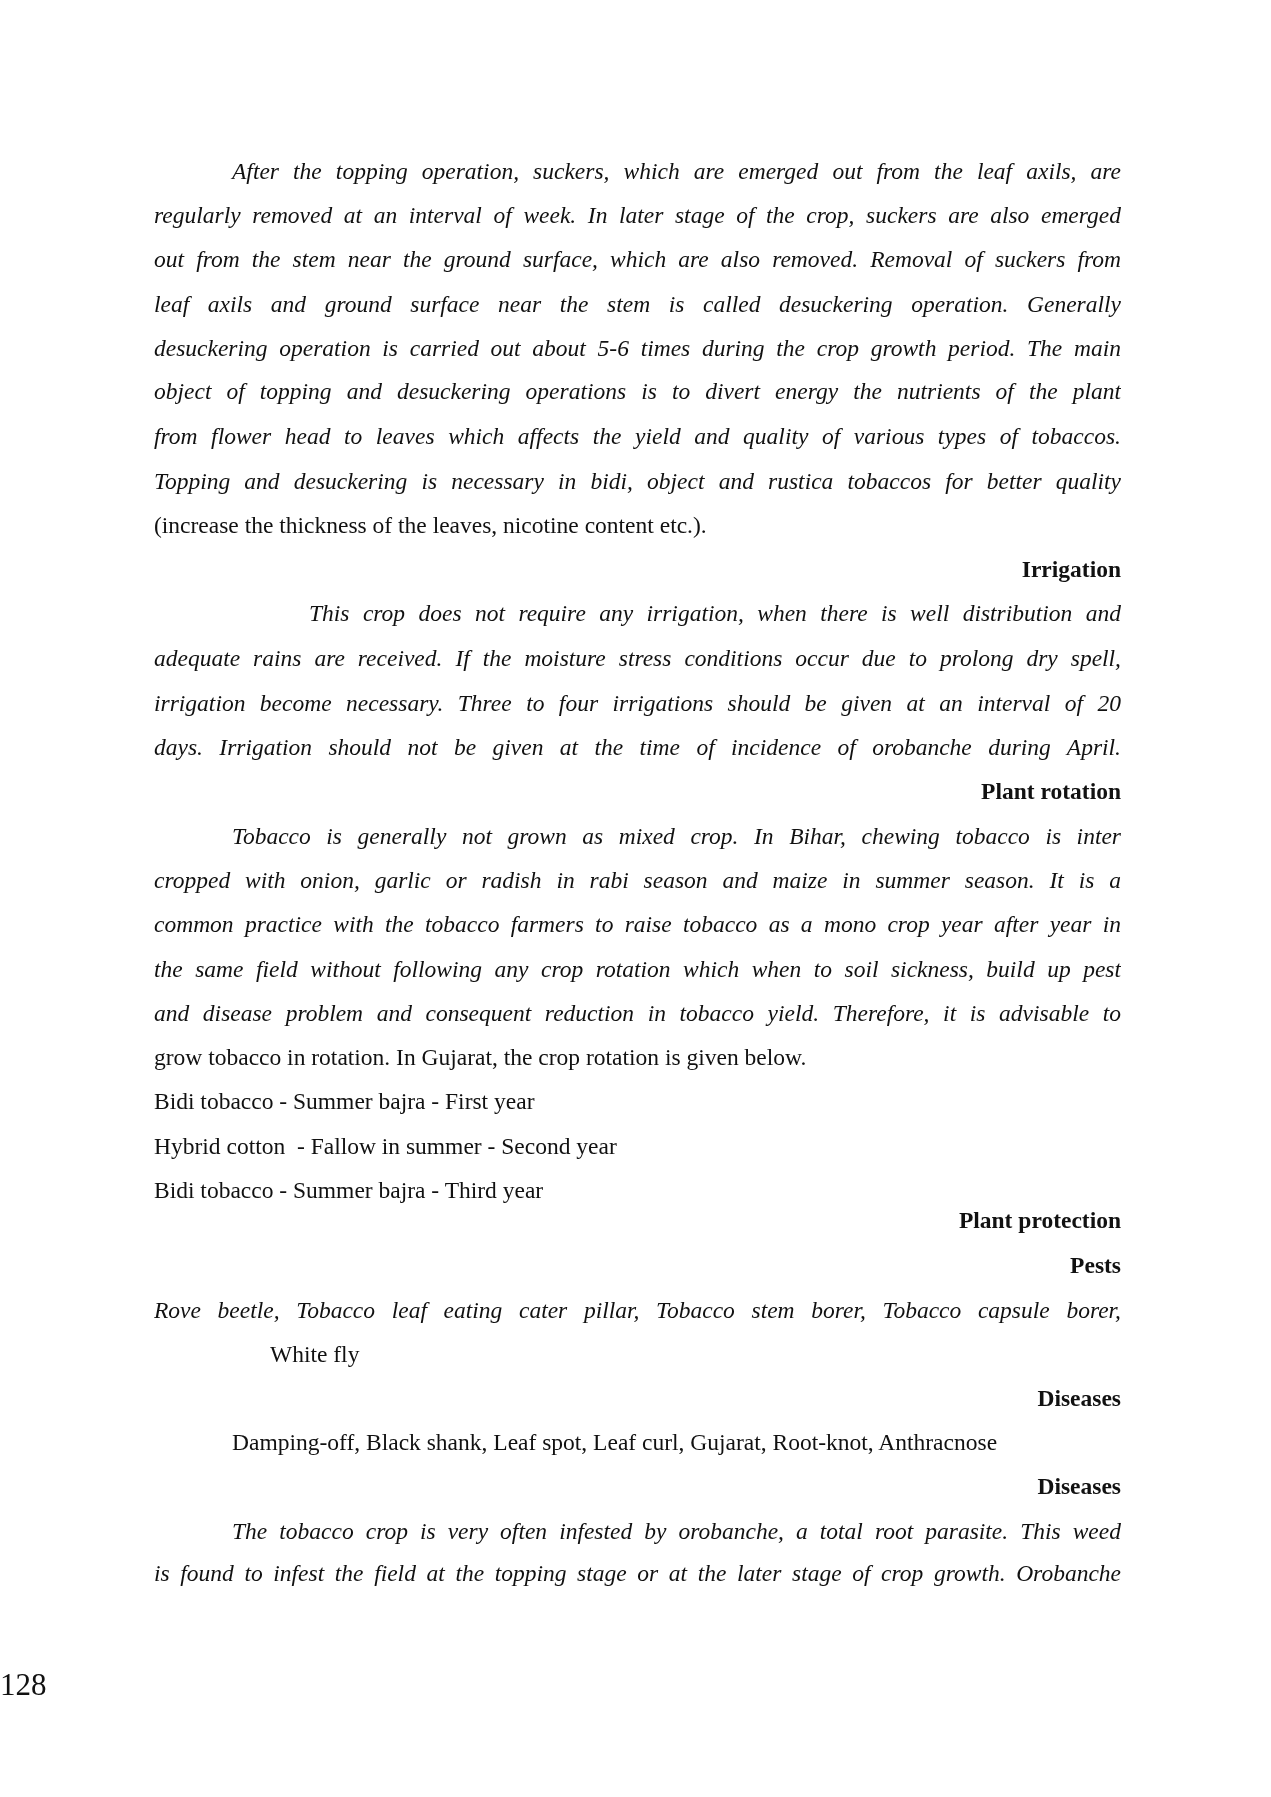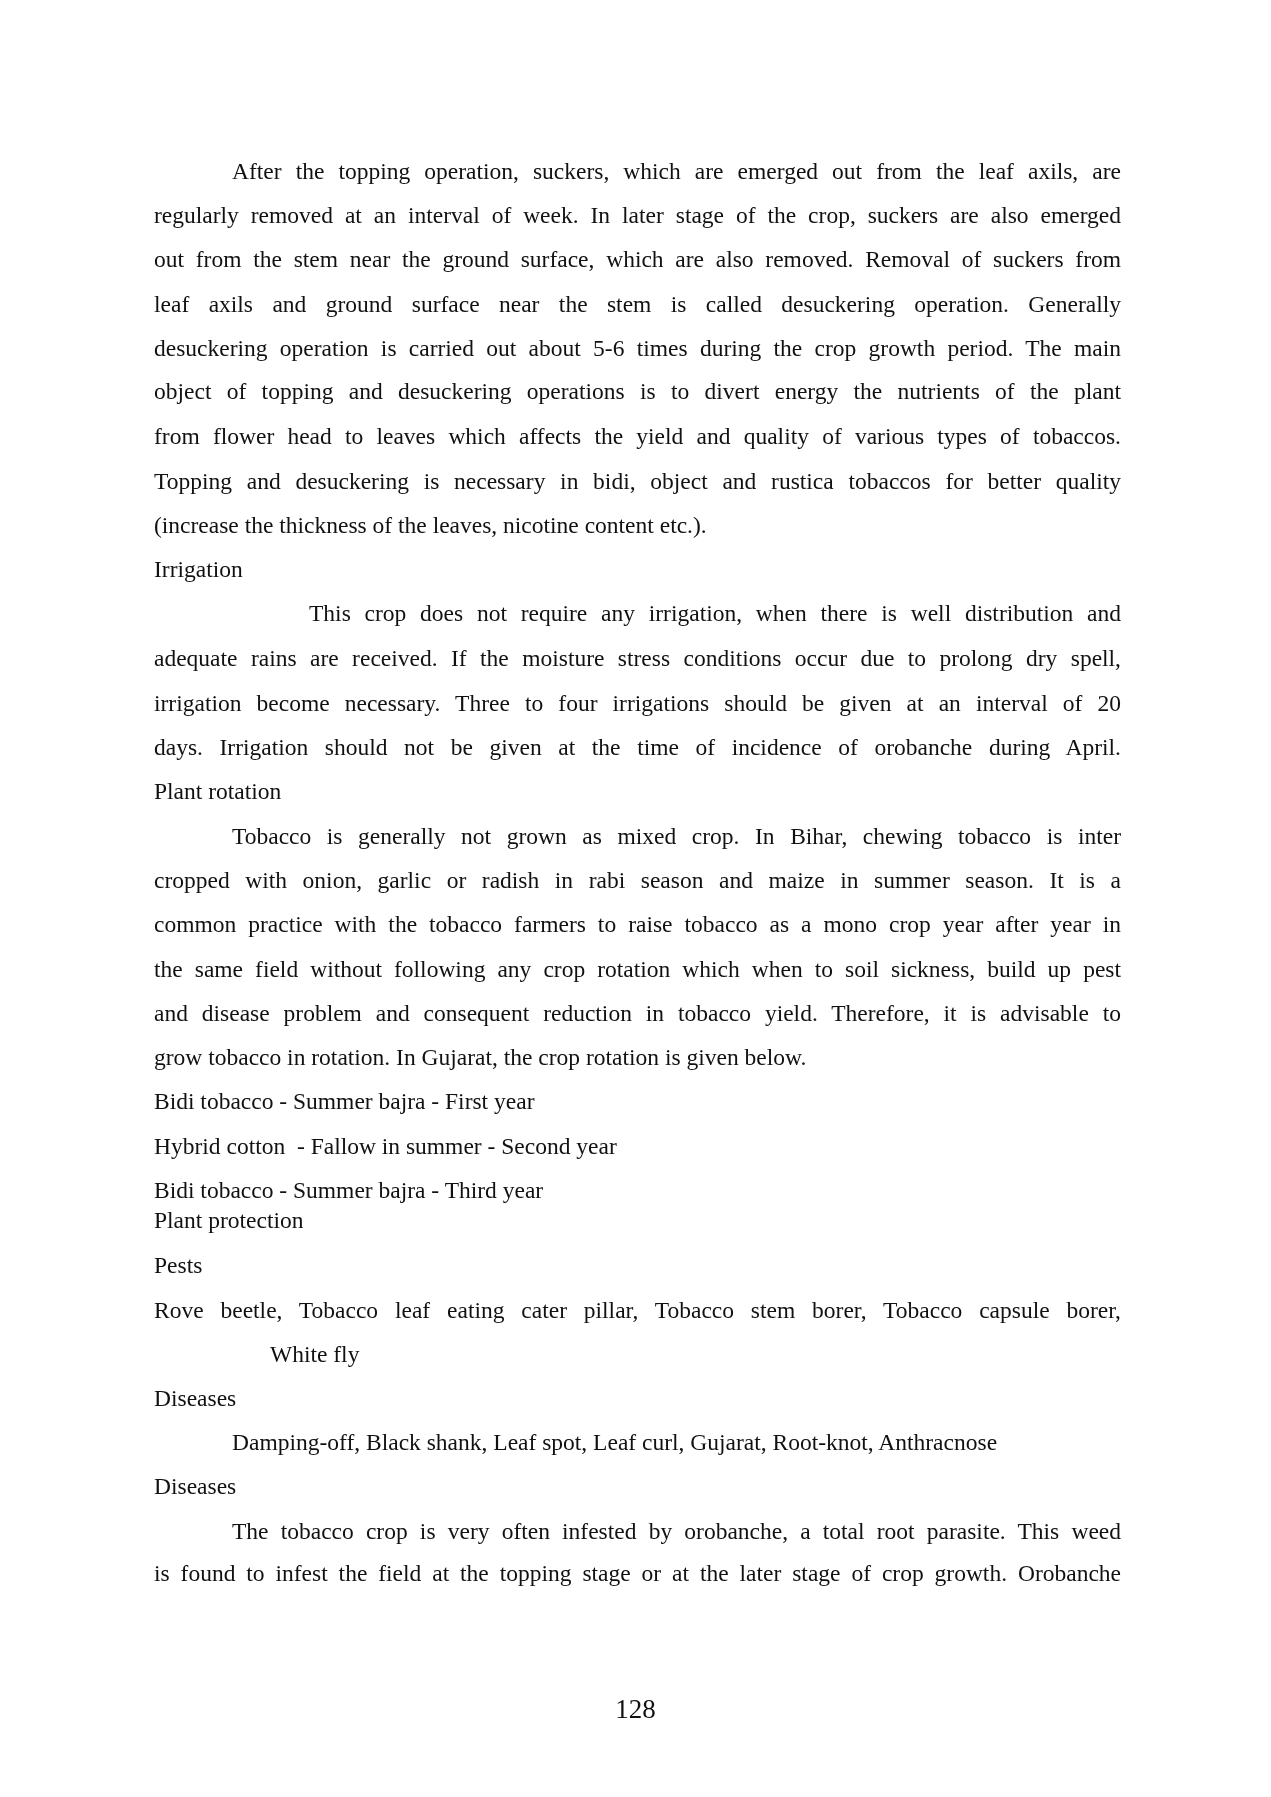--- a/index.html
+++ b/index.html
@@ -1,25 +1,25 @@
 <!DOCTYPE html>
 <html><head>
 <meta charset="utf-8">
 <style>
   html, body { margin: 0; padding: 0; background: #ffffff; }
   body { width: 1271px; height: 1797px; position: relative; overflow: hidden;
          font-family: "Liberation Serif", "DejaVu Serif", serif; color: #111111; }
   .ln { position: absolute; left: 154px; width: 967px; font-size: 23.5px; line-height: 28px;
         white-space: nowrap; }
-  .j { text-align: justify; text-align-last: justify; white-space: normal; height: 28px; overflow: hidden; }
-  .b { font-weight: normal; }
+  .j { text-align: justify; text-align-last: justify; white-space: normal; height: 28px; overflow: hidden; font-style: italic; }
+  .b { font-weight: bold; text-align: right; }
   .ind1 { padding-left: 78px; width: 889px; }
   .ind2 { padding-left: 155px; width: 812px; }
   .ind3 { padding-left: 116px; }
-  .pg { position: absolute; left: 0; width: 1271px; text-align: center; font-size: 27px; line-height: 28px; margin-top: 24px; }
+  .pg { position: absolute; left: 0; width: 1271px; font-size: 31px; line-height: 28px; }
 </style>
 </head>
 <body>
 
 <div class="ln j ind1" style="top:157px">After the topping operation, suckers, which are emerged out from the leaf axils, are</div>
 <div class="ln j" style="top:201px">regularly removed at an interval of week. In later stage of the crop, suckers are also emerged</div>
 <div class="ln j" style="top:245px">out from the stem near the ground surface, which are also removed. Removal of suckers from</div>
 <div class="ln j" style="top:290px">leaf axils and ground surface near the stem is called desuckering operation. Generally</div>
 <div class="ln j" style="top:334px">desuckering operation is carried out about 5-6 times during the crop growth period. The main</div>
 <div class="ln j" style="top:377px">object of topping and desuckering operations is to divert energy the nutrients of the plant</div>

